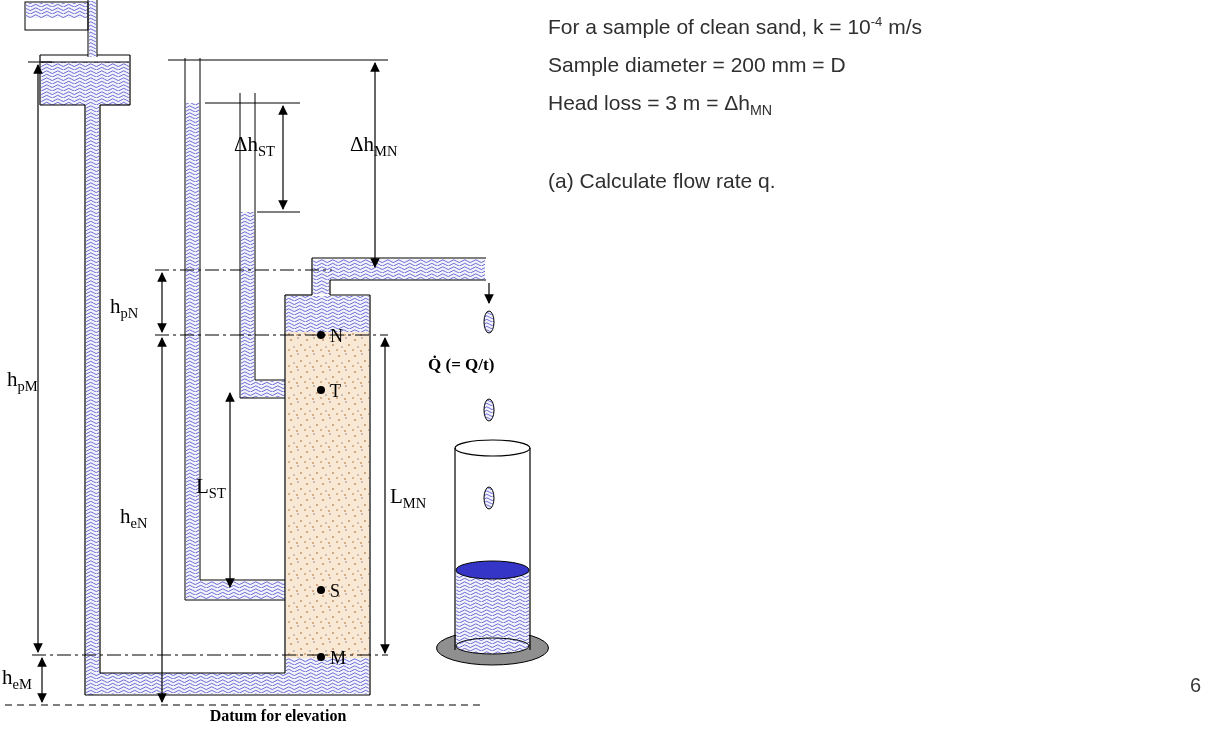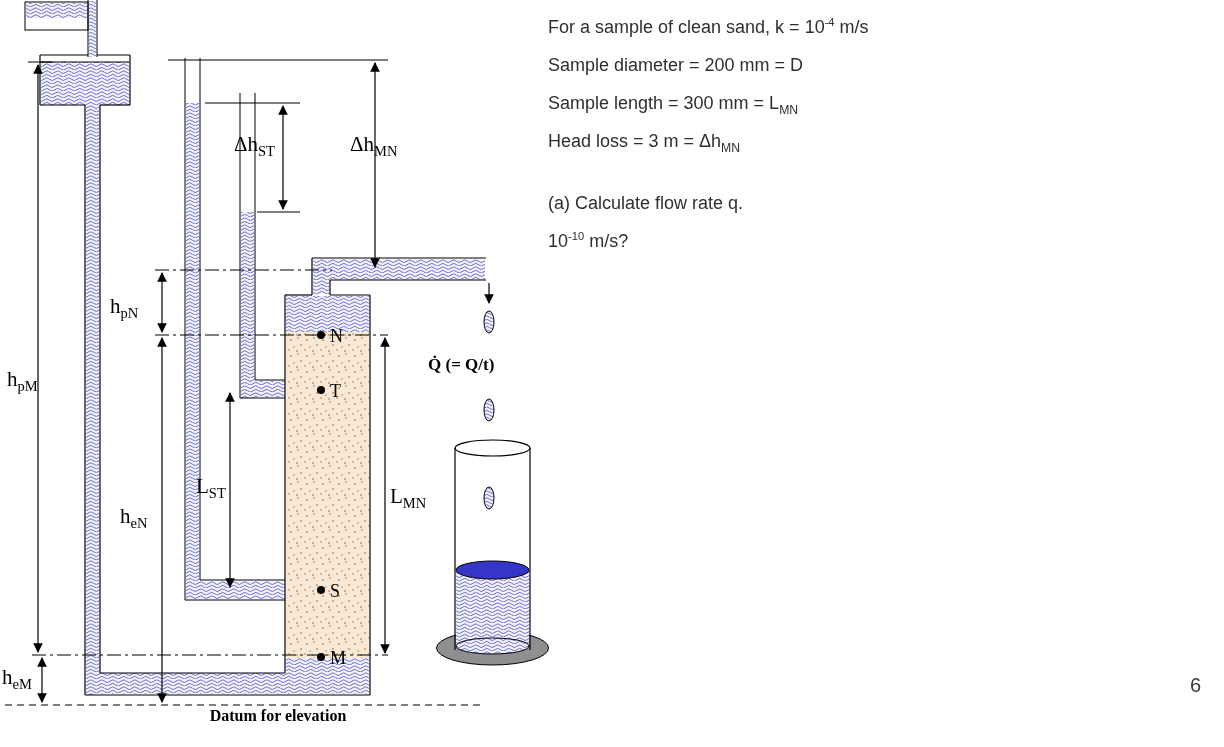--- a/index.html
+++ b/index.html
@@ -10,27 +10,27 @@
     position:relative;
     overflow:hidden;
   }
   .stage { position:absolute; inset:0; }
 
   
   .problem {
     position:absolute;
     left:548px; top:8px; width:668px;
     color:#2f2f2f;
-    font-size:18px;
+    font-size:21px;
     line-height:38px;
   }
   .pline { display:block; white-space:nowrap; }
   .problem sup { font-size:62%; line-height:0; vertical-align:super; }
   .problem sub { font-size:68%; line-height:0; vertical-align:sub; }
-  .questions { margin-top:24px; }
+  .questions { margin-top:40px; }
 
   .page-number {
     position:absolute;
     left:1190px; top:674px;
     font-size:20px;
     color:#3a3a3a;
   }
 
   
   .diagram-svg { position:absolute; left:0; top:0; }
@@ -194,23 +194,21 @@
       <text class="dim" x="196" y="493"><tspan>L</tspan><tspan class="sub" dy="5">ST</tspan></text>
       <text class="dim" x="390" y="503"><tspan>L</tspan><tspan class="sub" dy="5">MN</tspan></text>
       <text class="flow" x="428" y="370">Q̇ (= Q/t)</text>
       <text class="datum" x="278" y="721" text-anchor="middle">Datum for elevation</text>
     </g>
   </svg>
 
   <div class="problem">
     <span class="pline"><span>For a sample of clean sand, k = 10</span><sup>-4</sup><span> m/s</span></span>
     <span class="pline"><span>Sample diameter = 200 mm = D</span></span>
-    <span class="pline"><span>Sample length = 300 mm = L</span><sub>MN</sub></span>
     <span class="pline"><span>Head loss = 3 m = Δh</span><sub>MN</sub></span>
     <div class="questions">
       <span class="pline"><span>(a) Calculate flow rate q.</span></span>
-      <span class="pline"><span>10</span><sup>-10</sup><span> m/s?</span></span>
     </div>
   </div>
 
   <div class="page-number">6</div>
 
 </div>
 
 </body></html>

